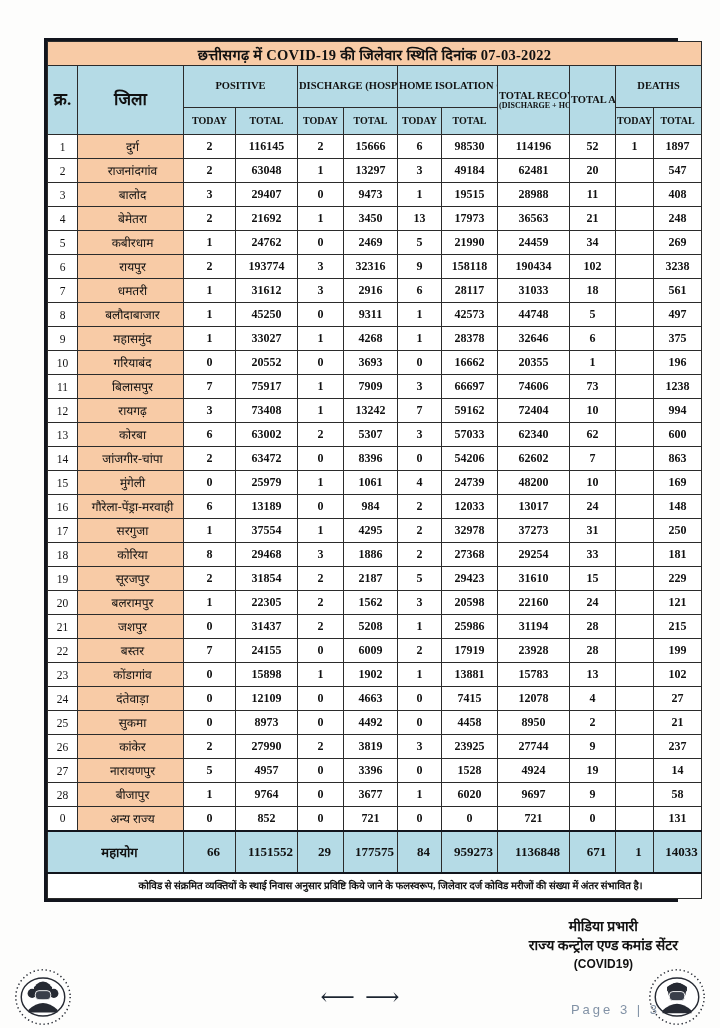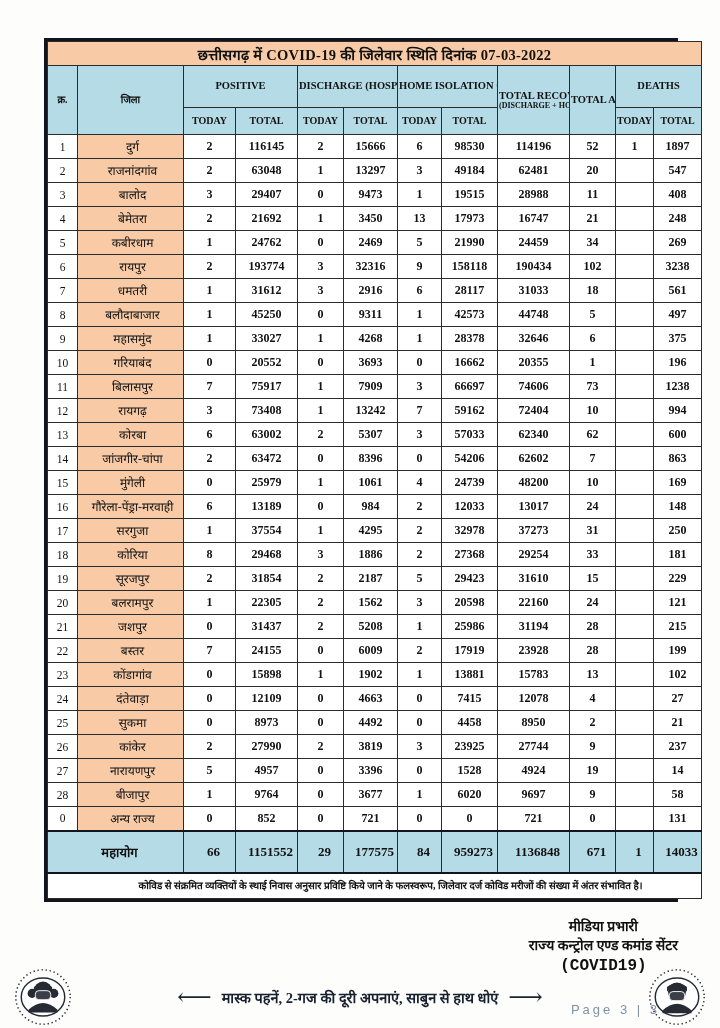--- a/index.html
+++ b/index.html
@@ -42,21 +42,21 @@
     background: #b5dbe6;
     font-weight: bold;
     font-size: 10.5px;
     line-height: 1.15;
     padding: 2px 1px;
     font-family: Liberation Serif, serif;
   }
   th.hdr-tall { height: 42px; }
   th.hdr-sub { height: 27px; font-size: 10px; }
   th.hdr .sub { display: block; font-size: 8px; line-height: 1.05; }
-  th.hdr-hindi { font-size: 10px; }
+  th.hdr-hindi { font-size: 17px; }
 
   td.sn   { font-size: 11.5px; height: 24px; background: #fff; }
   td.district {
     background: #f8cba6;
     text-align: left;
     padding-left: 4px;
     font-weight: normal;
     font-size: 12px;
   }
   td.val { font-weight: bold; font-size: 12px; background: #fff; }
@@ -82,21 +82,21 @@
 
   .signature {
     position: absolute;
     top: 918px; right: 42px;
     text-align: center;
     font-weight: bold;
     line-height: 1.35;
   }
   .signature .l1 { font-size: 14px; }
   .signature .l2 { font-size: 14px; }
-  .signature .l3 { font-size: 16px; font-family: Liberation Mono, monospace; }
+  .signature .l3 { font-size: 12px; font-family: Liberation Sans, sans-serif; }
 
   .advisory {
     position: absolute;
     left: 0; top: 968px; width: 720px;
     display: flex;
     align-items: center;
     justify-content: center;
     gap: 8px;
   }
   .badge { width: 58px; height: 58px; flex: 0 0 auto; }
@@ -217,21 +217,21 @@
           </tr>
           <tr>
             <td class="sn">4</td>
             <td class="district">बेमेतरा</td>
             <td class="val">2</td>
             <td class="val">21692</td>
             <td class="val">1</td>
             <td class="val">3450</td>
             <td class="val">13</td>
             <td class="val">17973</td>
-            <td class="val">16747</td>
+            <td class="val">36563</td>
             <td class="val">21</td>
             <td class="val"></td>
             <td class="val">248</td>
           </tr>
           <tr>
             <td class="sn">5</td>
             <td class="district">कबीरधाम</td>
             <td class="val">1</td>
             <td class="val">24762</td>
             <td class="val">0</td>
@@ -613,21 +613,20 @@
         <circle cx="20" cy="28" r="5" fill="#262a33"></circle>
         <circle cx="44" cy="28" r="5" fill="#262a33"></circle>
         <circle cx="32" cy="25" r="10" fill="#262a33"></circle>
         <path d="M22 25 q10 -9 20 0 l0 -4 q-10 -8 -20 0 z" fill="#262a33"></path>
         <rect x="23.5" y="25" width="17" height="10" rx="4" fill="#3a3f4a" stroke="#fff" stroke-width="1"></rect>
         <path d="M16 46 q16 -15 32 0 l0 3 l-32 0 z" fill="#262a33"></path>
       </svg>
     </div>
     <div class="advisory-mid">
       <span class="arrow" style="font-size:24px">⟵</span>
-      <span class="advisory-text">मास्क पहनें, 2-गज की दूरी अपनाएं, साबुन से हाथ धोएं</span>
       <span class="arrow" style="font-size:24px">⟶</span>
     </div>
     <div class="badge" style="margin-right:14px">
       <svg viewBox="0 0 64 64" width="58" height="58">
         <circle cx="32" cy="32" r="30" fill="none" stroke="#262a33" stroke-width="1.6" stroke-dasharray="1.5 3"></circle>
         <ellipse cx="32" cy="32" rx="24" ry="21" fill="#fff" stroke="#262a33" stroke-width="1.6"></ellipse>
         <circle cx="32" cy="26" r="10" fill="#262a33"></circle>
         <path d="M21 26 q11 -11 22 0 l0 -5 q-11 -9 -22 0 z" fill="#262a33"></path>
         <rect x="23.5" y="26" width="17" height="10" rx="4" fill="#3a3f4a" stroke="#fff" stroke-width="1"></rect>
         <path d="M16 47 q16 -15 32 0 l0 3 l-32 0 z" fill="#262a33"></path>

